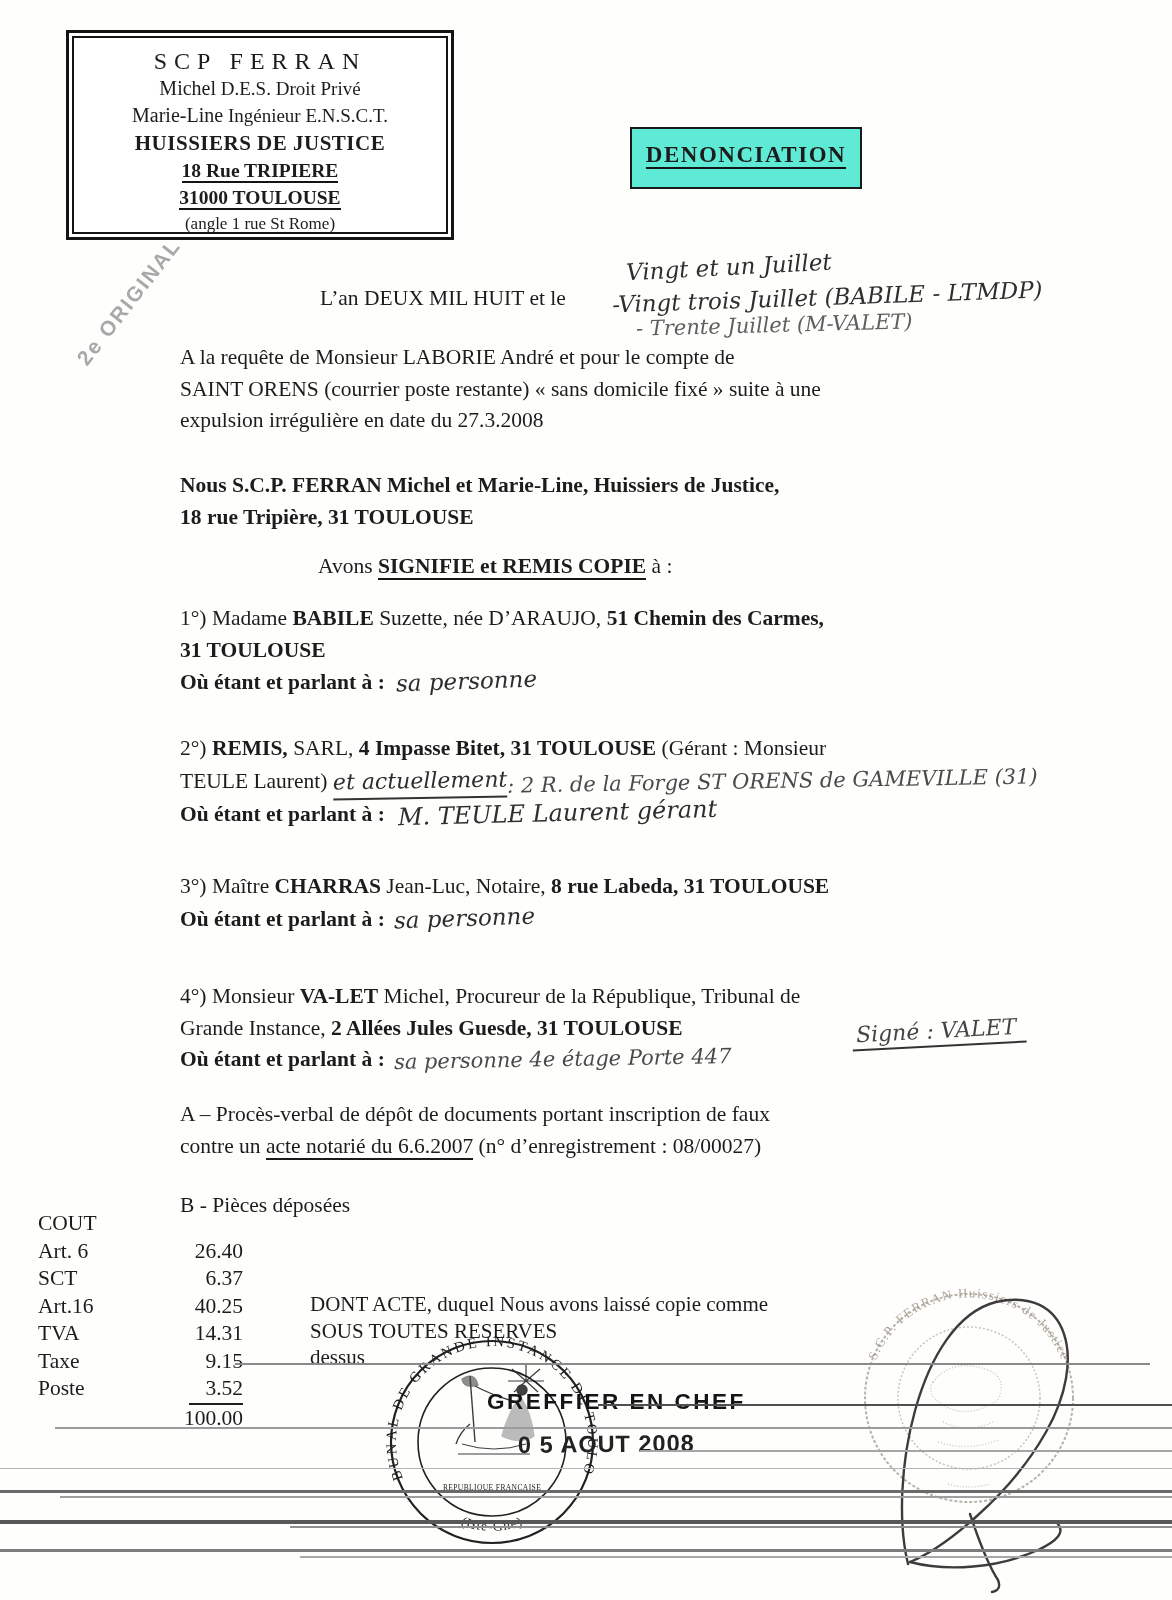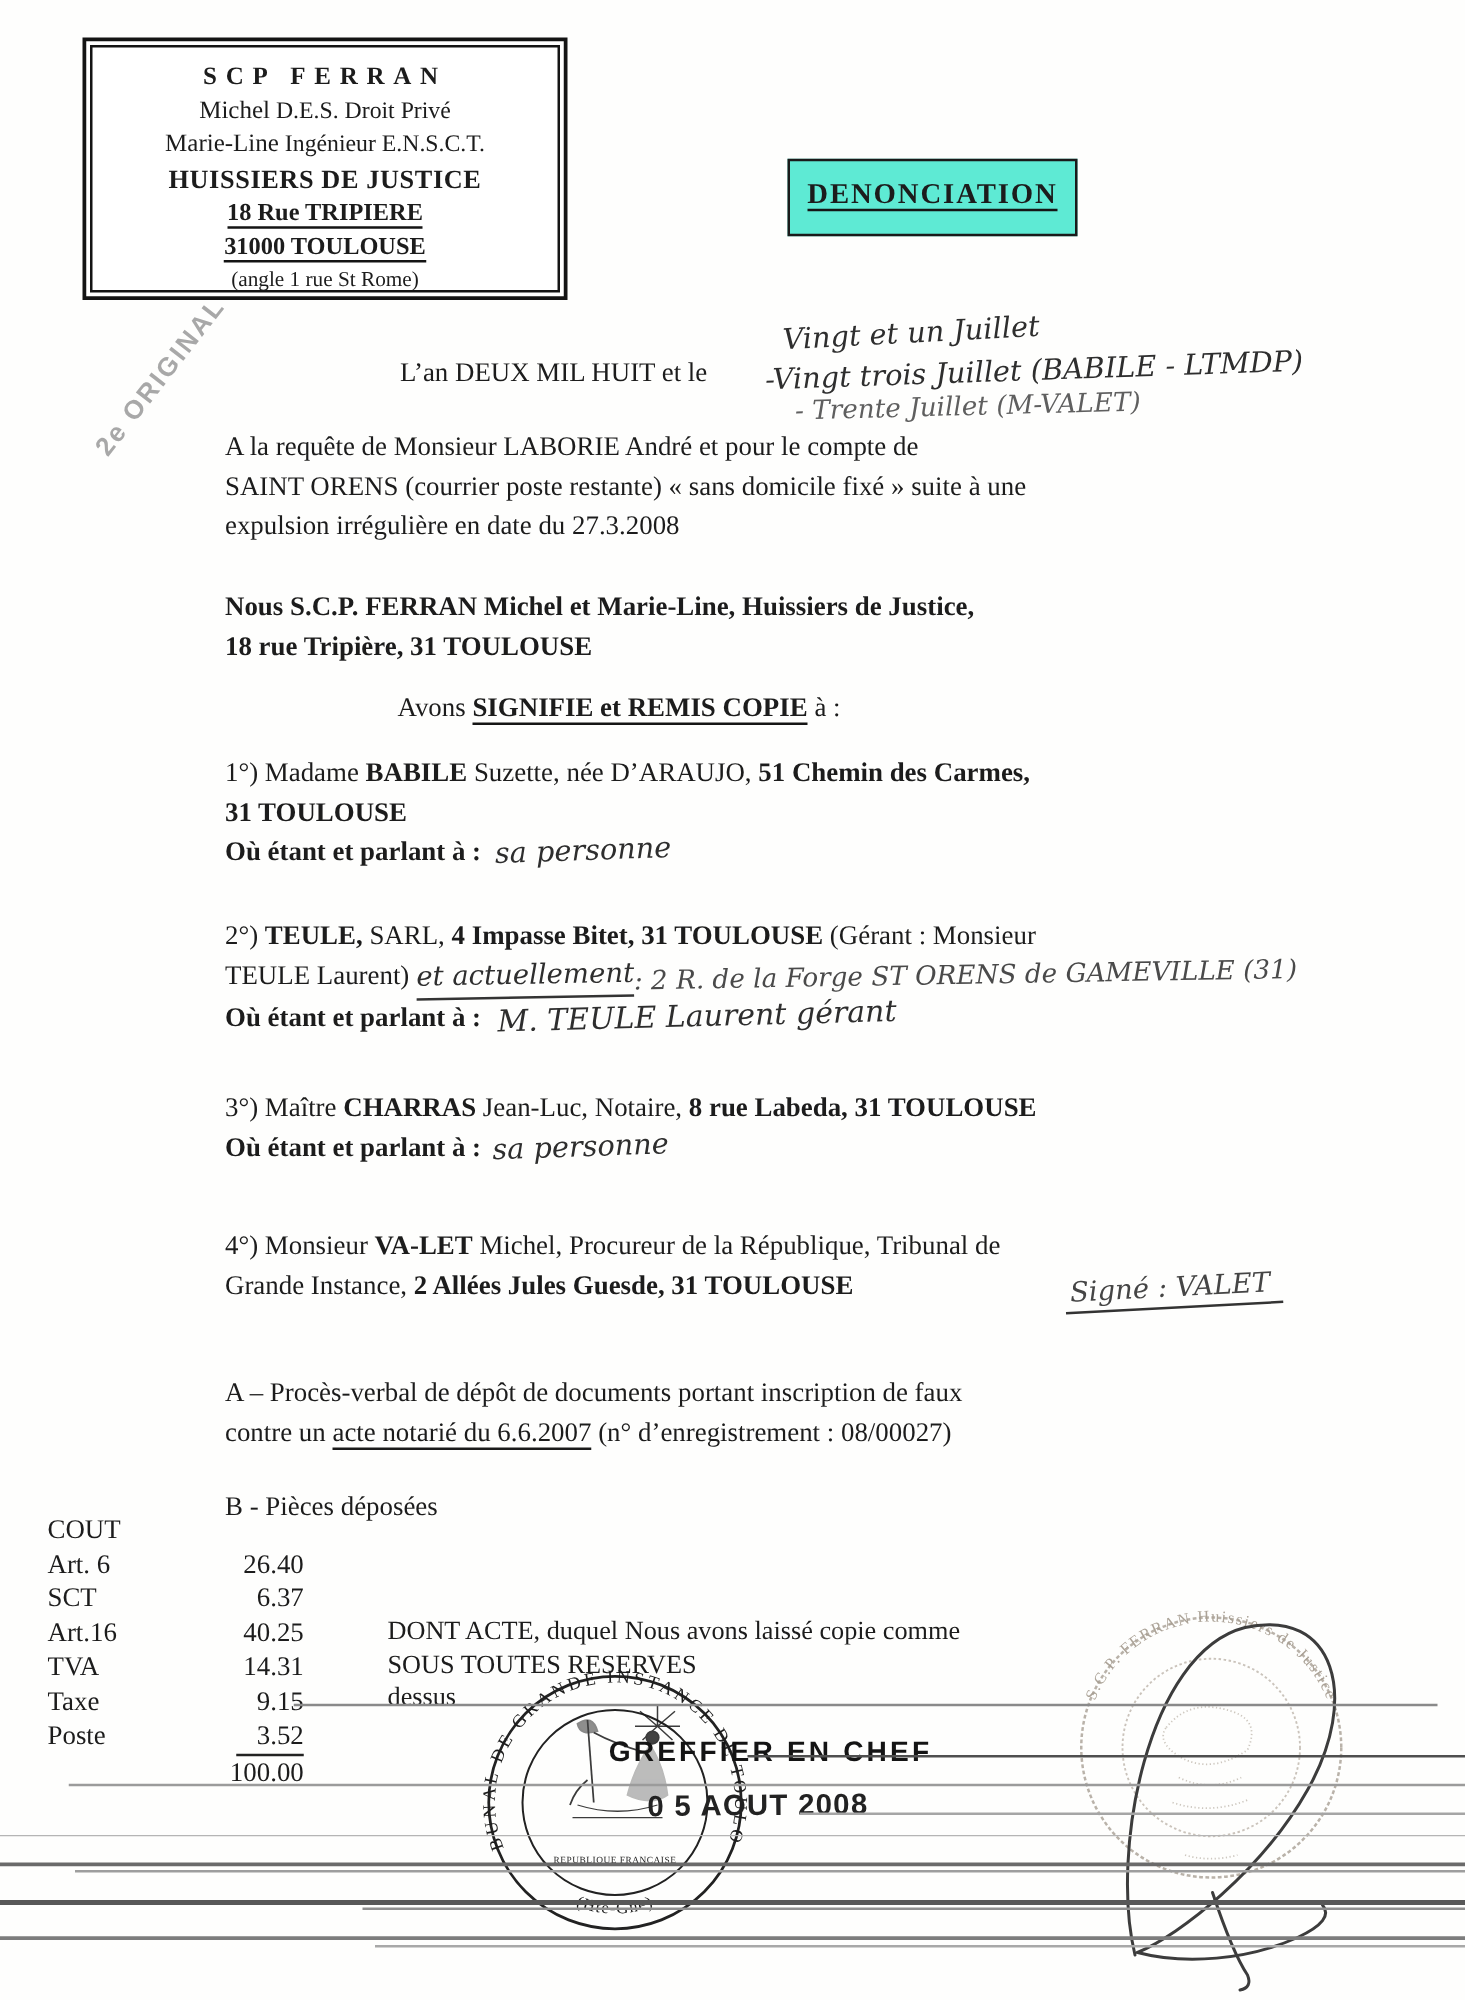--- a/index.html
+++ b/index.html
@@ -10,21 +10,21 @@
   }
   .abs{position:absolute;}
   .body-text{font-size:21.5px;line-height:31.5px;white-space:nowrap;}
   .b{font-weight:700;}
   .u{border-bottom:2px solid #1a1a1a;}
   .uthick{border-bottom:2.5px solid #151515;}
   
   .lh-outer{border:3px solid #141414;padding:3px;background:#fff;}
   .lh-inner{border:2px solid #141414;height:100%;box-sizing:border-box;
     text-align:center;padding-top:9px;}
-  .lh-firm{font-size:20px;font-weight:700;letter-spacing:7px;line-height:28px;}
+  .lh-firm{font-size:24px;font-weight:400;letter-spacing:7px;line-height:28px;}
   .lh-partner{font-size:19px;line-height:27px;}
   .lh-partner .nm{font-weight:400;font-size:20px;}
   .lh-prof{font-size:21px;font-weight:700;line-height:28px;letter-spacing:.5px;}
   .lh-addr{font-size:19.5px;font-weight:700;line-height:27px;}
   .lh-addr span{border-bottom:2px solid #141414;}
   .lh-small{font-size:17px;line-height:25px;}
   
   .title-box{border:2px solid #1a1a1a;text-align:center;background:#5eead4;}
   .title-box span{font-size:23px;font-weight:700;letter-spacing:1.5px;
     border-bottom:2.5px solid #151515;}
@@ -95,33 +95,34 @@
     <span>Avons </span><span class="b uthick">SIGNIFIE et REMIS COPIE</span><span> à :</span>
   </div>
 
   <div class="abs body-text" style="left:180px;top:603px;">
     <div><span>1°) Madame </span><span class="b">BABILE</span><span> Suzette, née D’ARAUJO, </span><span class="b">51 Chemin des Carmes,</span></div>
     <div class="b">31 TOULOUSE</div>
     <div><span class="b">Où étant et parlant à : </span><span class="hw" style="font-size:23px;margin-left:6px;transform:rotate(-2deg);">sa personne</span></div>
   </div>
 
   <div class="abs body-text" style="left:180px;top:733px;">
-    <div><span>2°) </span><span class="b">TEULE,</span><span> SARL, </span><span class="b">4 Impasse Bitet, 31 TOULOUSE</span><span> (Gérant : Monsieur</span></div>
+    <div><span>2°) </span><span class="b">REMIS,</span><span> SARL, </span><span class="b">4 Impasse Bitet, 31 TOULOUSE</span><span> (Gérant : Monsieur</span></div>
     <div><span>TEULE Laurent) </span><span class="hw hw-u" style="font-size:22px;transform:rotate(-1deg);">et actuellement</span><span class="hw" style="font-size:21px;color:#4a4a4a;transform:rotate(-1deg);"> : 2 R. de la Forge  ST ORENS de GAMEVILLE (31)</span></div>
     <div><span class="b">Où étant et parlant à : </span><span class="hw" style="font-size:24px;margin-left:8px;transform:rotate(-1.5deg);">M. TEULE Laurent gérant</span></div>
   </div>
 
   <div class="abs body-text" style="left:180px;top:871px;">
     <div><span>3°) Maître </span><span class="b">CHARRAS</span><span> Jean-Luc, Notaire, </span><span class="b">8 rue Labeda, 31 TOULOUSE</span></div>
     <div><span class="b">Où étant et parlant à : </span><span class="hw" style="font-size:23px;margin-left:4px;transform:rotate(-2deg);">sa personne</span></div>
   </div>
 
   <div class="abs body-text" style="left:180px;top:981px;">
     <div><span>4°) Monsieur </span><span class="b">VA-LET</span><span> Michel, Procureur de la République, Tribunal de</span></div>
     <div><span>Grande Instance, </span><span class="b">2 Allées Jules Guesde, 31 TOULOUSE</span></div>
+    <div><span class="b">Où étant et parlant à : </span><span class="hw" style="font-size:21px;margin-left:4px;color:#4a4a4a;transform:rotate(-1deg);">sa personne  4e étage Porte 447</span></div>
   </div>
   <div class="abs hw hw-u" style="left:852px;top:1018px;font-size:22px;color:#454545;transform:rotate(-3deg);padding:0 10px 2px 4px;">Signé : VALET</div>
 
   <div class="abs body-text" style="left:180px;top:1099px;">
     <div>A – Procès-verbal de dépôt de documents portant inscription de faux</div>
     <div><span>contre un </span><span class="u">acte notarié du 6.6.2007</span><span> (n° d’enregistrement : 08/00027)</span></div>
   </div>
 
   <div class="abs body-text" style="left:180px;top:1190px;">B -  Pièces déposées</div>
 

